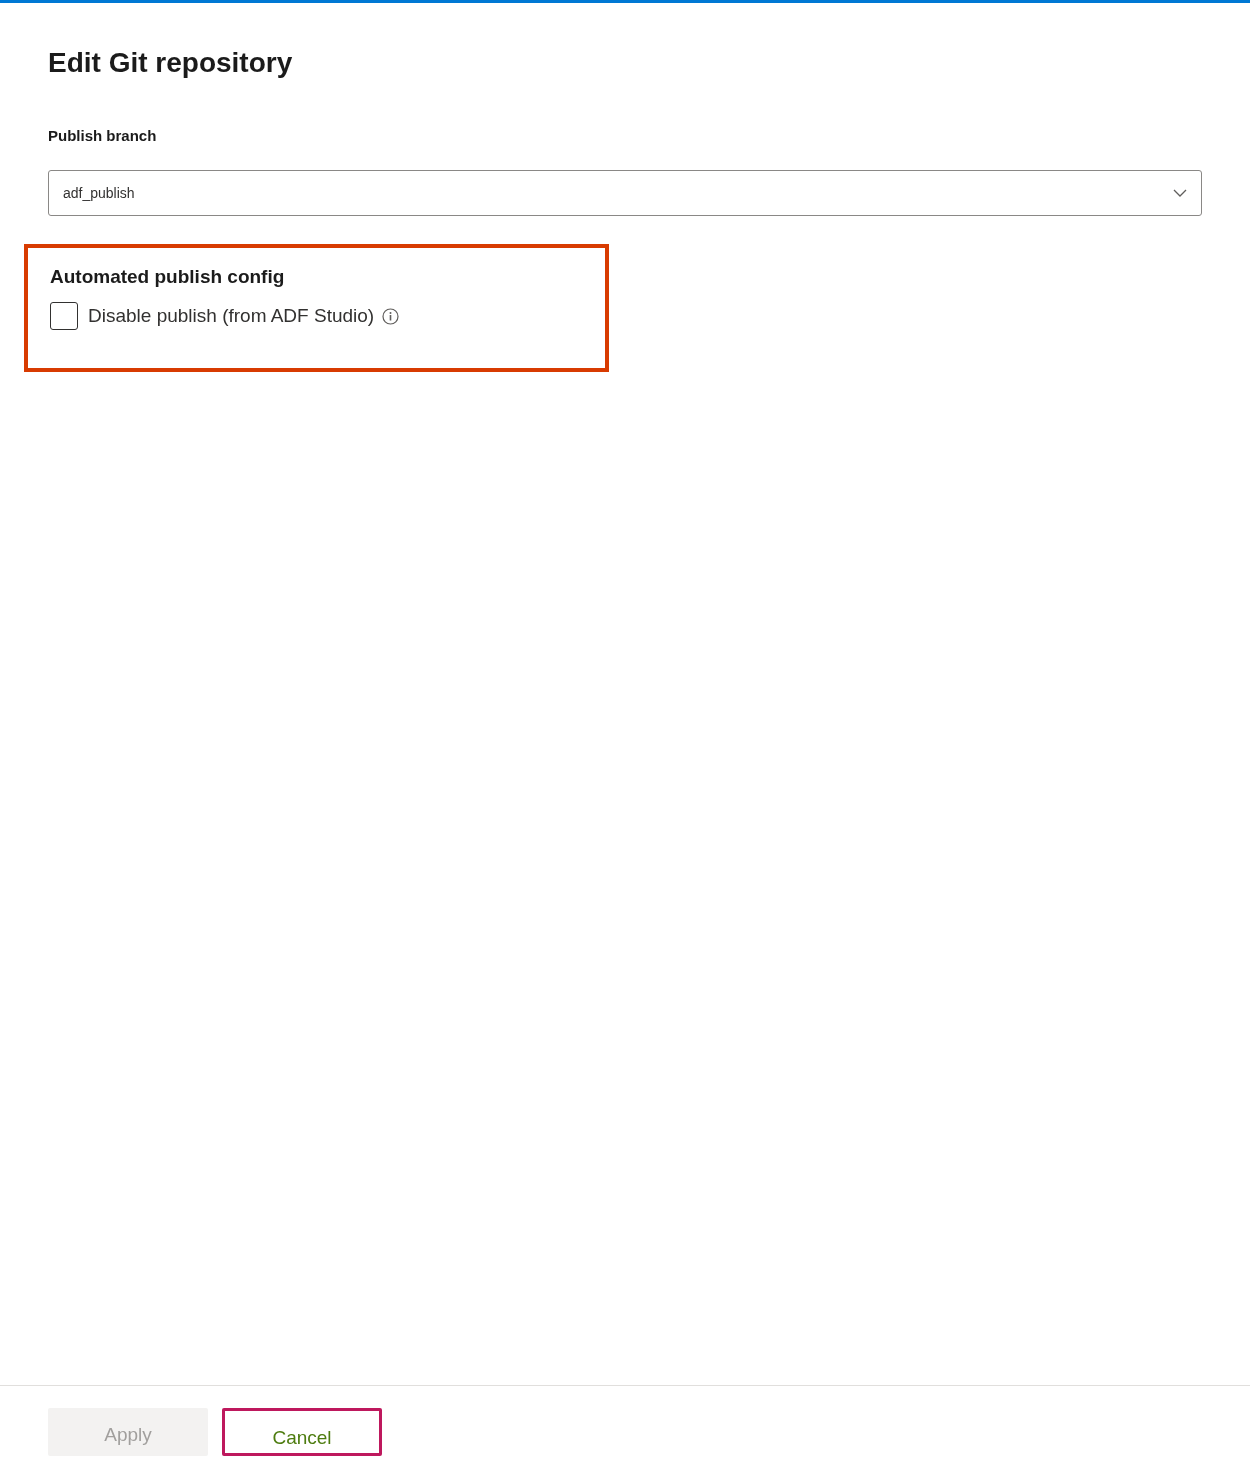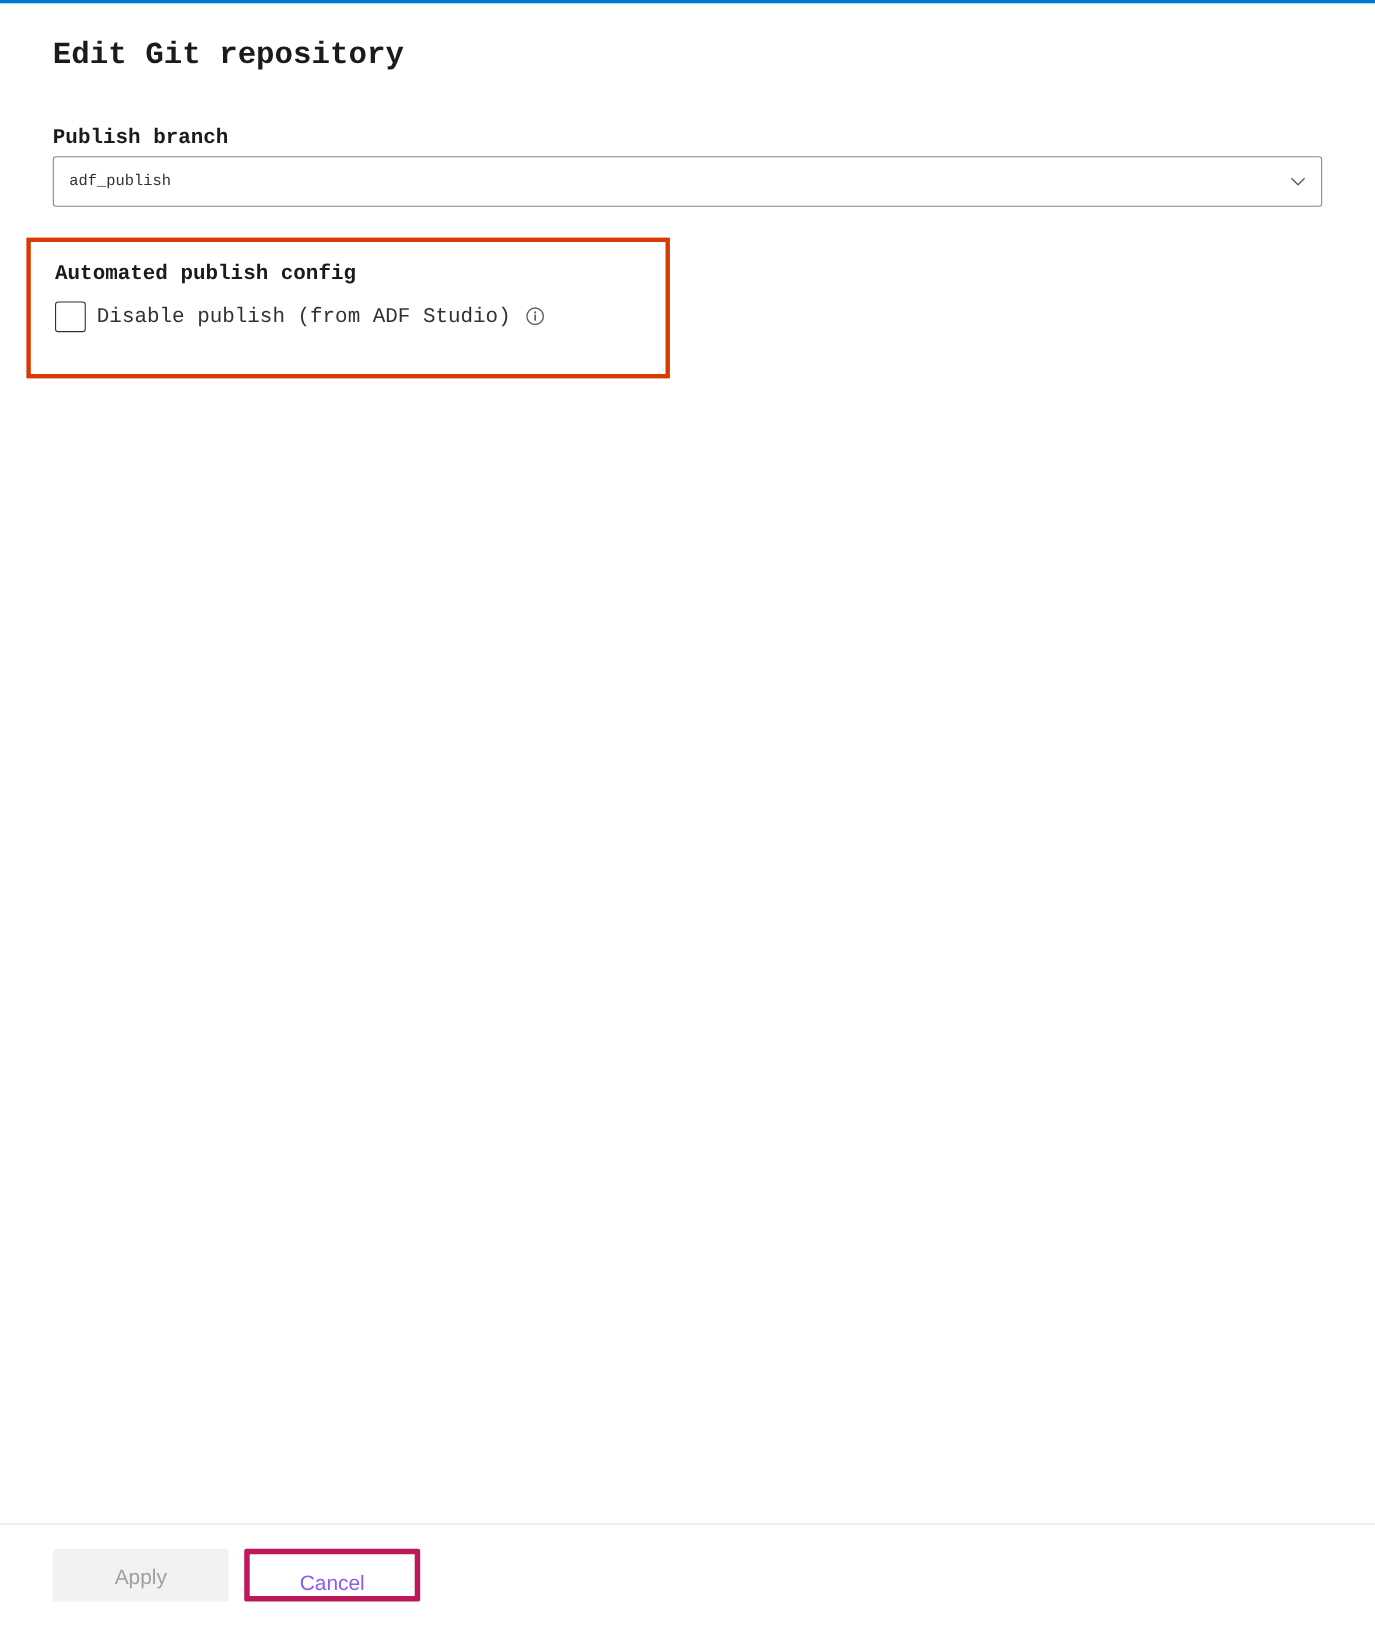--- a/index.html
+++ b/index.html
@@ -9,34 +9,33 @@
     }
     body {
       font-family: 'Segoe UI', -apple-system, BlinkMacSystemFont, sans-serif;
       background: #ffffff;
       width: 1250px;
       height: 1478px;
       position: relative;
       border-top: 3px solid #0078d4;
     }
     .content-wrapper {
-      padding: 32px 48px 0 48px;
-      font-family: Liberation Mono, monospace;
+      padding: 44px 48px 0 48px;
     }
     .page-title {
       font-size: 28px;
       font-weight: 600;
       color: #1b1b1b;
       margin-bottom: 48px;
     }
     .field-label {
-      font-size: 19px;
+      font-size: 15px;
       font-weight: 600;
       color: #1b1b1b;
-      margin-bottom: 6px;
+      margin-bottom: 26px;
       display: block;
     }
     .dropdown {
       width: 100%;
       height: 46px;
       border: 1px solid #8a8886;
       border-radius: 3px;
       background: #ffffff;
       display: flex;
       align-items: center;
@@ -116,22 +115,22 @@
       font-family: inherit;
     }
     .btn-apply {
       background: #f3f2f1;
       border: none;
       color: #a19f9d;
       min-width: 160px;
     }
     .btn-cancel {
       background: #ffffff;
-      border: 5px solid #be185d;
-      color: #8b5cf6;
+      border: 3px solid #be185d;
+      color: #4d7c0f;
       min-width: 160px;
     }
   </style>
 </head>
 <body>
 
 <div class="content-wrapper">
   <h1 class="page-title">Edit Git repository</h1>
 
   <label class="field-label">Publish branch</label>

